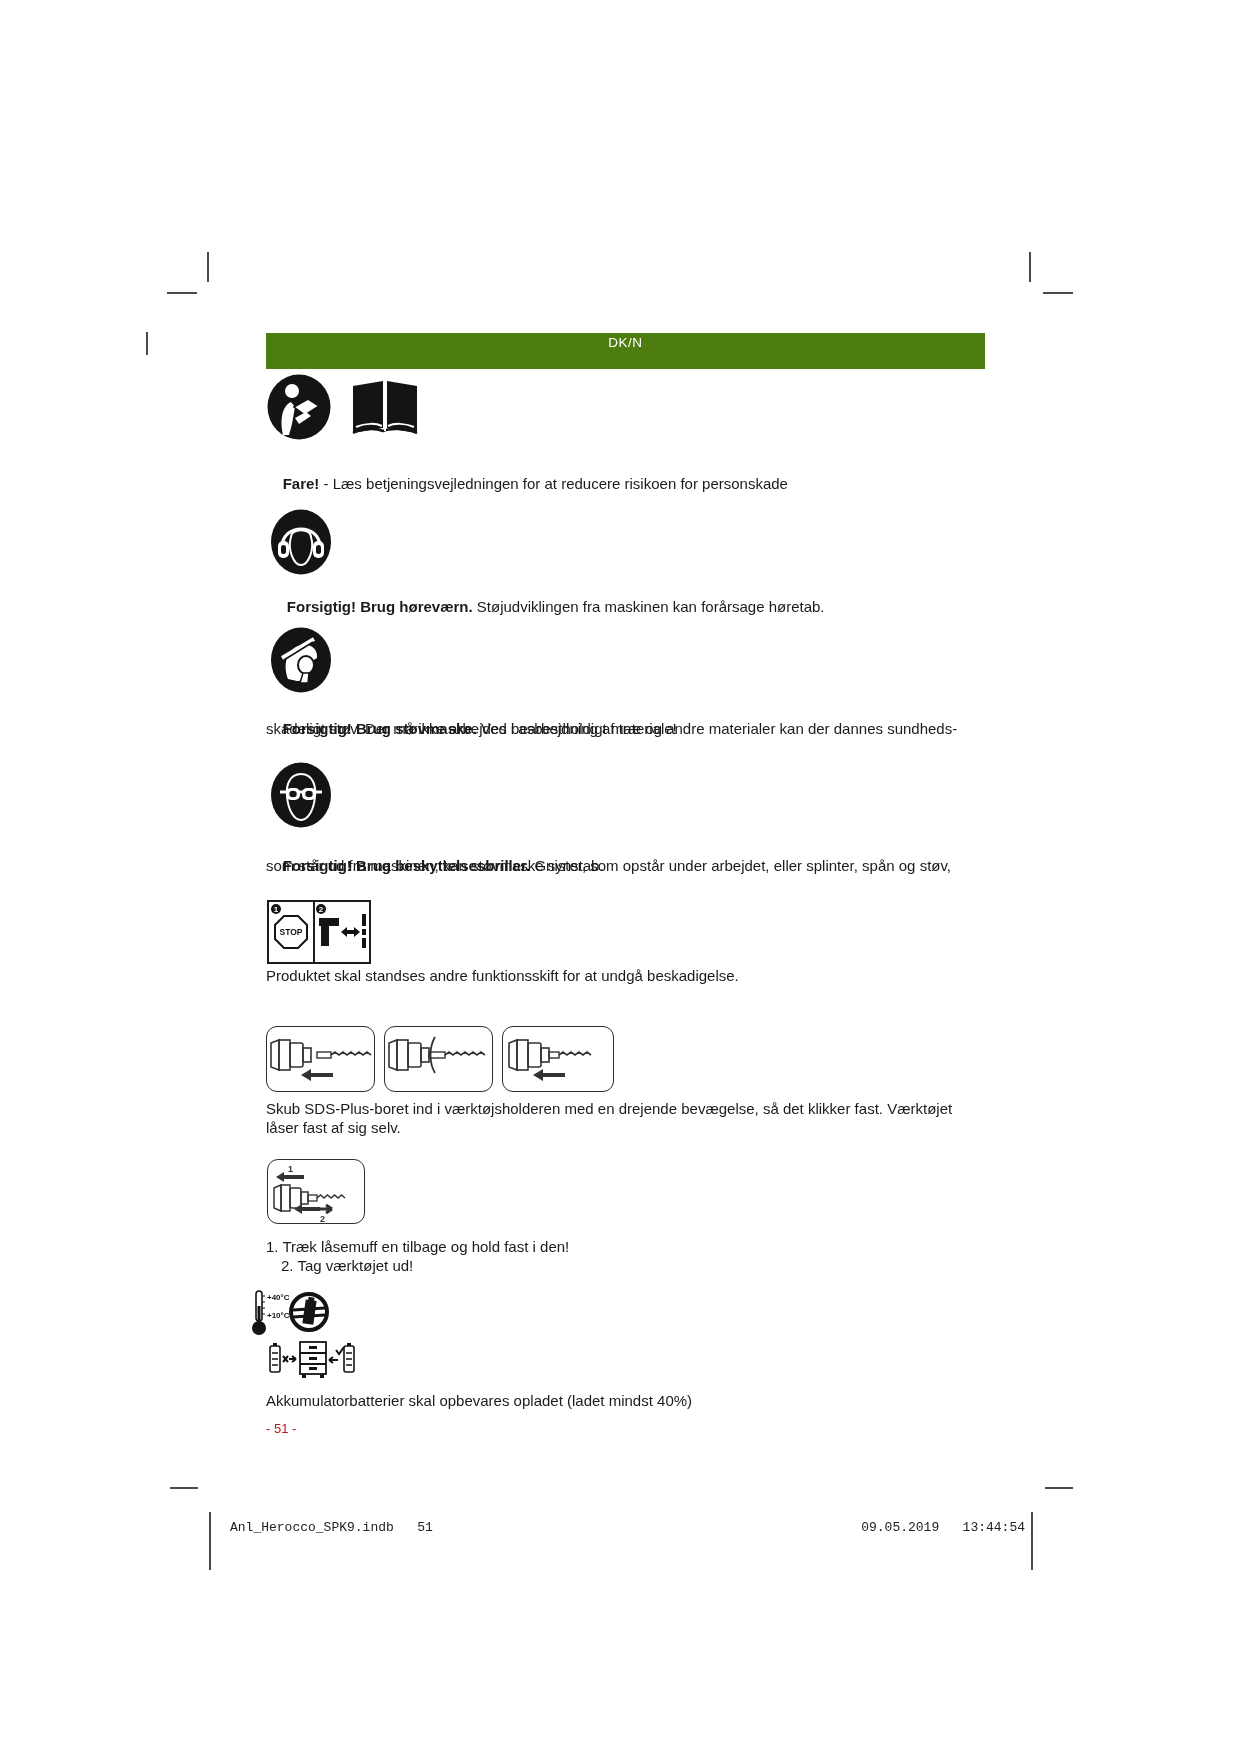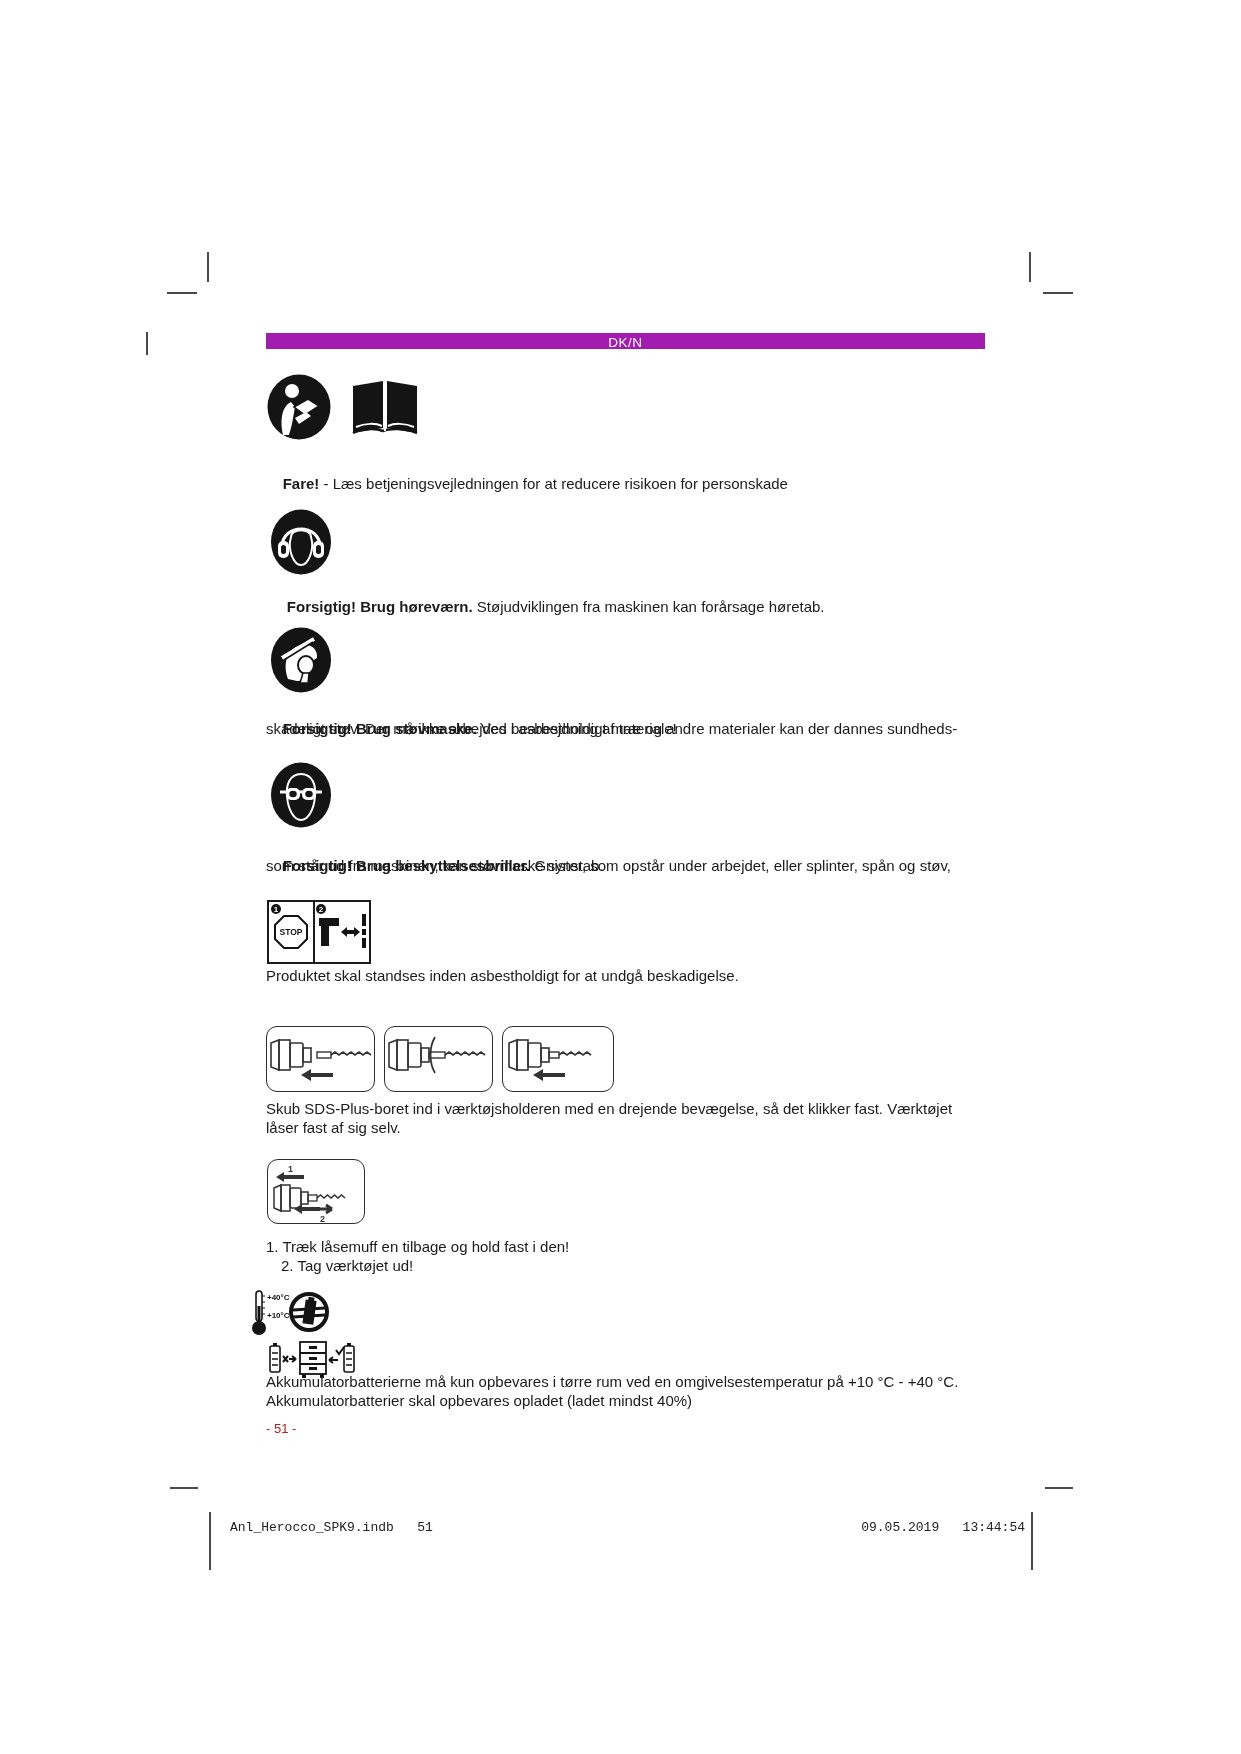--- a/index.html
+++ b/index.html
@@ -1,20 +1,20 @@
 <!DOCTYPE html>
 <html><head>
 <meta charset="utf-8">
 <style>
   html,body{margin:0;padding:0;background:#e8e8e8;}
   .page{position:relative;width:1241px;height:1754px;background:#ffffff;margin:0 auto;
         font-family:"Liberation Sans","DejaVu Sans",sans-serif;color:#1b1b1b;overflow:hidden;}
   .abs{position:absolute;}
   .mark{position:absolute;background:#4a4a4a;}
-  .header-bar{position:absolute;left:266px;top:333px;width:719px;height:16px;background:#a21caf;
+  .header-bar{position:absolute;left:266px;top:333px;width:719px;height:36px;background:#4d7c0f;
               color:#ffffff;text-align:center;line-height:20px;font-size:13.5px;letter-spacing:.5px;}
   .tline{position:absolute;white-space:pre;font-size:15px;line-height:19px;color:#1b1b1b;}
   .tline b{font-weight:bold;}
   .pagenum{position:absolute;left:266px;top:1421px;width:712px;text-align:left;font-size:13px;color:#b91c1c;}
   .footer{position:absolute;font-size:13px;color:#222;white-space:pre;font-family:Liberation Mono, monospace;}
   svg{display:block;}
   svg text{font-family:"Liberation Sans","DejaVu Sans",sans-serif;}
   .panel{position:absolute;border:1.6px solid #2e2e2e;border-radius:11px;background:#fff;}
   .stoppanel{position:absolute;border:2px solid #1c1c1c;background:#fff;display:flex;}
   .stopcell{position:relative;height:100%;}
@@ -122,21 +122,21 @@
         <circle cx="6" cy="7" r="5" fill="#141414"></circle>
         <text x="6" y="10" font-size="8" fill="#ffffff" text-anchor="middle" font-weight="bold">2</text>
         <path d="M4 16 L24 16 L24 24 L14 24 L14 44 L6 44 L6 24 L4 24 Z" fill="#141414"></path>
         <path d="M26 30 L32 25 L32 28 L39 28 L39 25 L45 30 L39 35 L39 32 L32 32 L32 35 Z" fill="#141414"></path>
         <rect x="47" y="12" width="4" height="12" fill="#141414"></rect>
         <rect x="47" y="27" width="4" height="6" fill="#141414"></rect>
         <rect x="47" y="36" width="4" height="10" fill="#141414"></rect>
       </svg>
     </div>
   </div>
-  <div class="tline" style="left:266px;top:966px;">Produktet skal standses inden asbestholdigt for at undgå beskadigelse.</div>
+  <div class="tline" style="left:266px;top:966px;">Produktet skal standses andre funktionsskift for at undgå beskadigelse.</div>
 
   <div class="panel" style="left:266px;top:1026px;width:107px;height:64px;">
     <svg width="107" height="64" viewBox="0 0 107 64">
       <path d="M4 16 L12 13 L12 43 L4 40 Z" fill="none" stroke="#333" stroke-width="1.6"></path>
       <rect x="12" y="13" width="11" height="30" fill="none" stroke="#333" stroke-width="1.6"></rect>
       <rect x="23" y="16" width="13" height="24" rx="2" fill="none" stroke="#333" stroke-width="1.6"></rect>
       <rect x="36" y="21" width="8" height="14" fill="none" stroke="#333" stroke-width="1.6"></rect>
       <rect x="50" y="25" width="14" height="6" fill="none" stroke="#333" stroke-width="1.4"></rect>
       <path d="M64 28 l4 -3 l4 3 l4 -3 l4 3 l4 -3 l4 3 l4 -3 l4 3 l4 -3 l4 3" fill="none" stroke="#333" stroke-width="1.6"></path>
       <path d="M34 48 L44 42 L44 46 L66 46 L66 50 L44 50 L44 54 Z" fill="#333"></path>
@@ -213,21 +213,20 @@
       <rect x="43" y="29" width="8" height="3" fill="#141414"></rect>
       <rect x="36" y="36" width="4" height="4" fill="#141414"></rect>
       <rect x="54" y="36" width="4" height="4" fill="#141414"></rect>
       <path d="M72 22 h-9 M63 22 l4 -3 M63 22 l4 3" stroke="#141414" stroke-width="2"></path>
       <path d="M70 12 l3 4 l5 -7" fill="none" stroke="#141414" stroke-width="2"></path>
       <rect x="78" y="8" width="10" height="26" rx="2" fill="none" stroke="#141414" stroke-width="1.6"></rect>
       <rect x="81" y="5" width="4" height="3" fill="#141414"></rect>
       <path d="M80 15 h6 M80 21 h6 M80 27 h6" stroke="#141414" stroke-width="1.4"></path>
     </svg>
   </div>
-  <div class="tline" style="left:266px;top:1372px;">Akkumulatorbatterierne må kun opbevares i tørre rum ved en omgivelsestemperatur på +10 °C - +40 °C.</div>
   <div class="tline" style="left:266px;top:1391px;">Akkumulatorbatterier skal opbevares opladet (ladet mindst 40%)</div>
 
   <div class="pagenum">- 51 -</div>
 
   <div class="footer" style="left:230px;top:1520px;">Anl_Herocco_SPK9.indb   51</div>
   <div class="footer" style="left:855px;top:1520px;width:170px;text-align:right;">09.05.2019   13:44:54</div>
 
 </div>
 
 </body></html>

